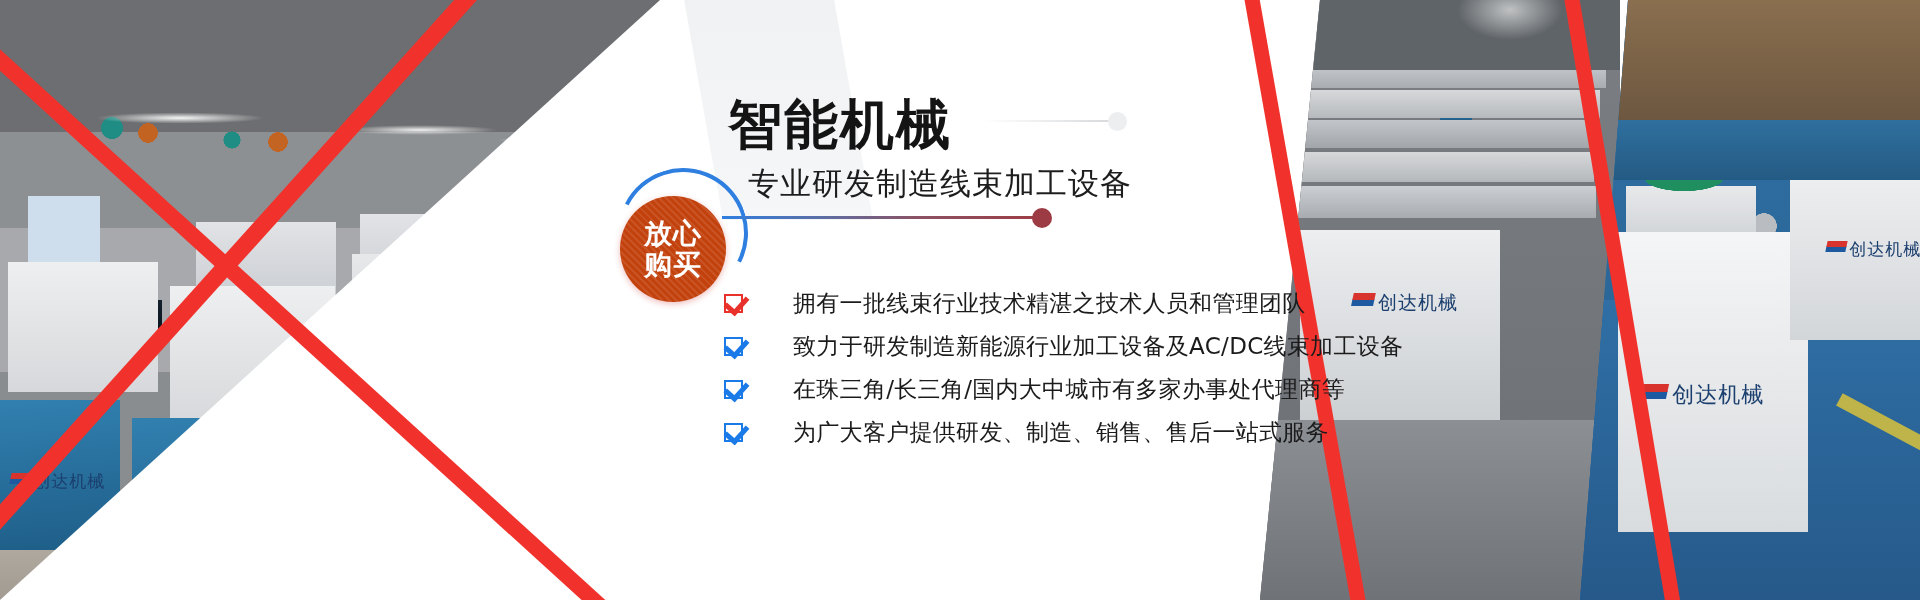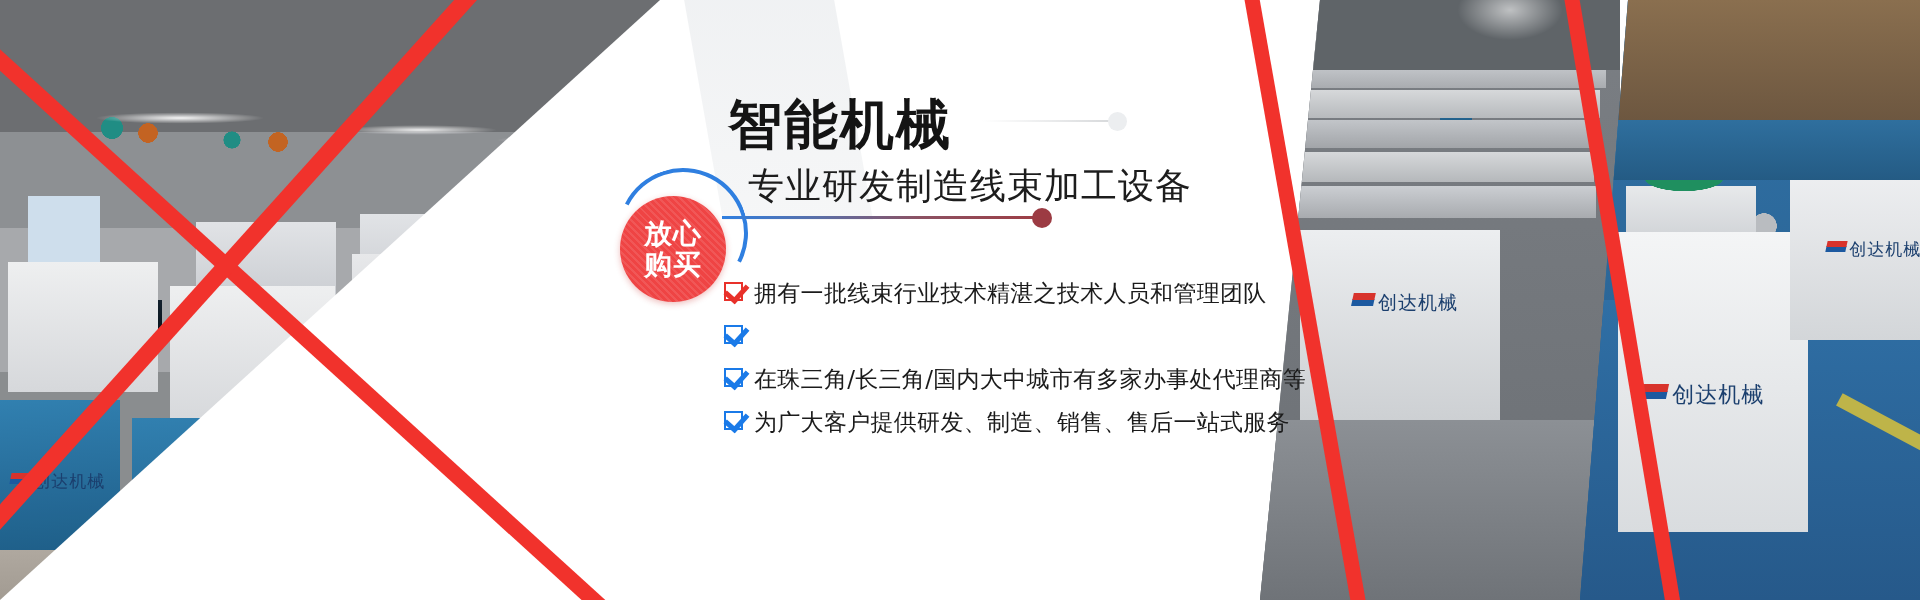--- a/index.html
+++ b/index.html
@@ -201,21 +201,21 @@
     font-size:54px;
     font-weight:700;
     color:#141414;
     letter-spacing:2px;
     line-height:1;
     white-space:nowrap;
   }
   #subtitle {
     position:absolute;
     left:152px; top:168px;
-    font-size:36px;
+    font-size:31px;
     font-weight:400;
     color:#1d1d1d;
     letter-spacing:1px;
     line-height:1;
     white-space:nowrap;
   }
 
   
   #deco-gray-line {
     position:absolute;
@@ -255,21 +255,21 @@
     border-radius:50%;
     transform:rotate(-18deg);
   }
 
   
   #badge {
     position:absolute;
     left:24px; top:196px;
     width:106px; height:106px;
     border-radius:50%;
-    background:#ef4444;
+    background:#c2410c;
     display:flex;
     flex-direction:column;
     align-items:center;
     justify-content:center;
     box-shadow:0 2px 6px rgba(200,40,35,.3);
   }
   #badge::after {
     content:"";
     position:absolute; inset:0;
     border-radius:50%;
@@ -287,22 +287,24 @@
   }
 
   
   #bullets {
     position:absolute;
     left:128px; top:282px;
     width:530px;
   }
   .bullet {
     display:flex;
+    align-items:center;
     height:43px;
     white-space:nowrap;
+    gap:39px;
   }
   .cbox {
     position:relative;
     width:19px; height:19px;
     border:2px solid #1a7ae8;
     background:#ffffff;
     margin-right:11px;
     flex:none;
   }
   .bullet.red .cbox { border-color:#e8312a; }
@@ -385,20 +387,21 @@
       <span class="badge-line">购买</span>
     </div>
 
     <ul id="bullets">
       <li class="bullet red">
         <span class="cbox"></span>
         <span class="btext">拥有一批线束行业技术精湛之技术人员和管理团队</span>
       </li>
       <li class="bullet">
         <span class="cbox"></span>
+        <span class="btext">致力于研发制造新能源行业加工设备及AC/DC线束加工设备</span>
       </li>
       <li class="bullet">
         <span class="cbox"></span>
         <span class="btext">在珠三角/长三角/国内大中城市有多家办事处代理商等</span>
       </li>
       <li class="bullet">
         <span class="cbox"></span>
         <span class="btext">为广大客户提供研发、制造、销售、售后一站式服务</span>
       </li>
     </ul>

